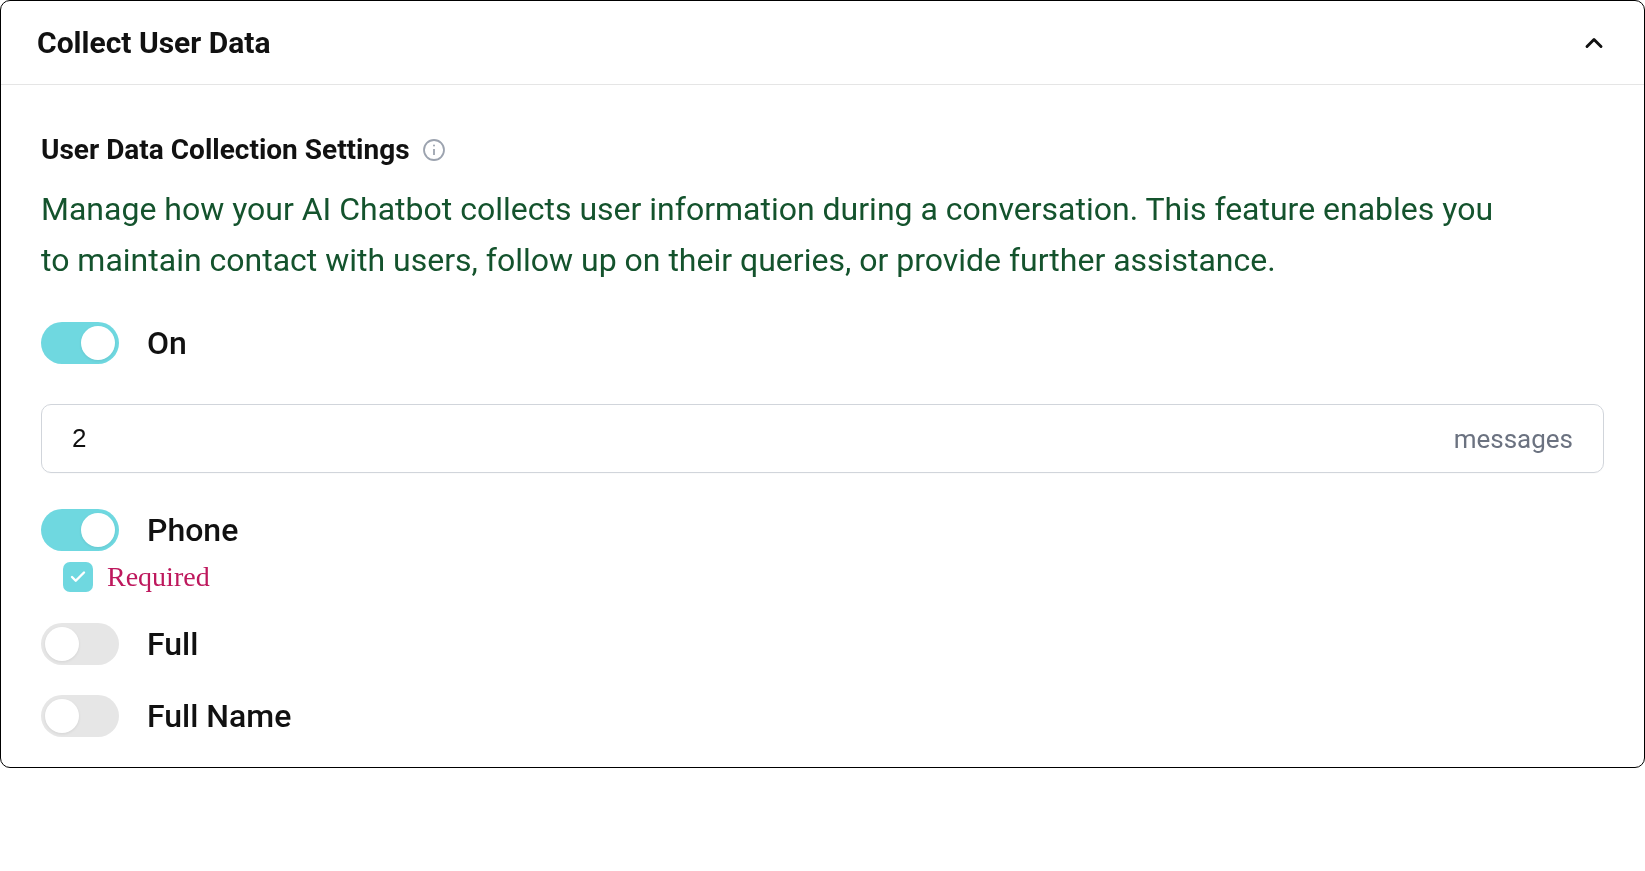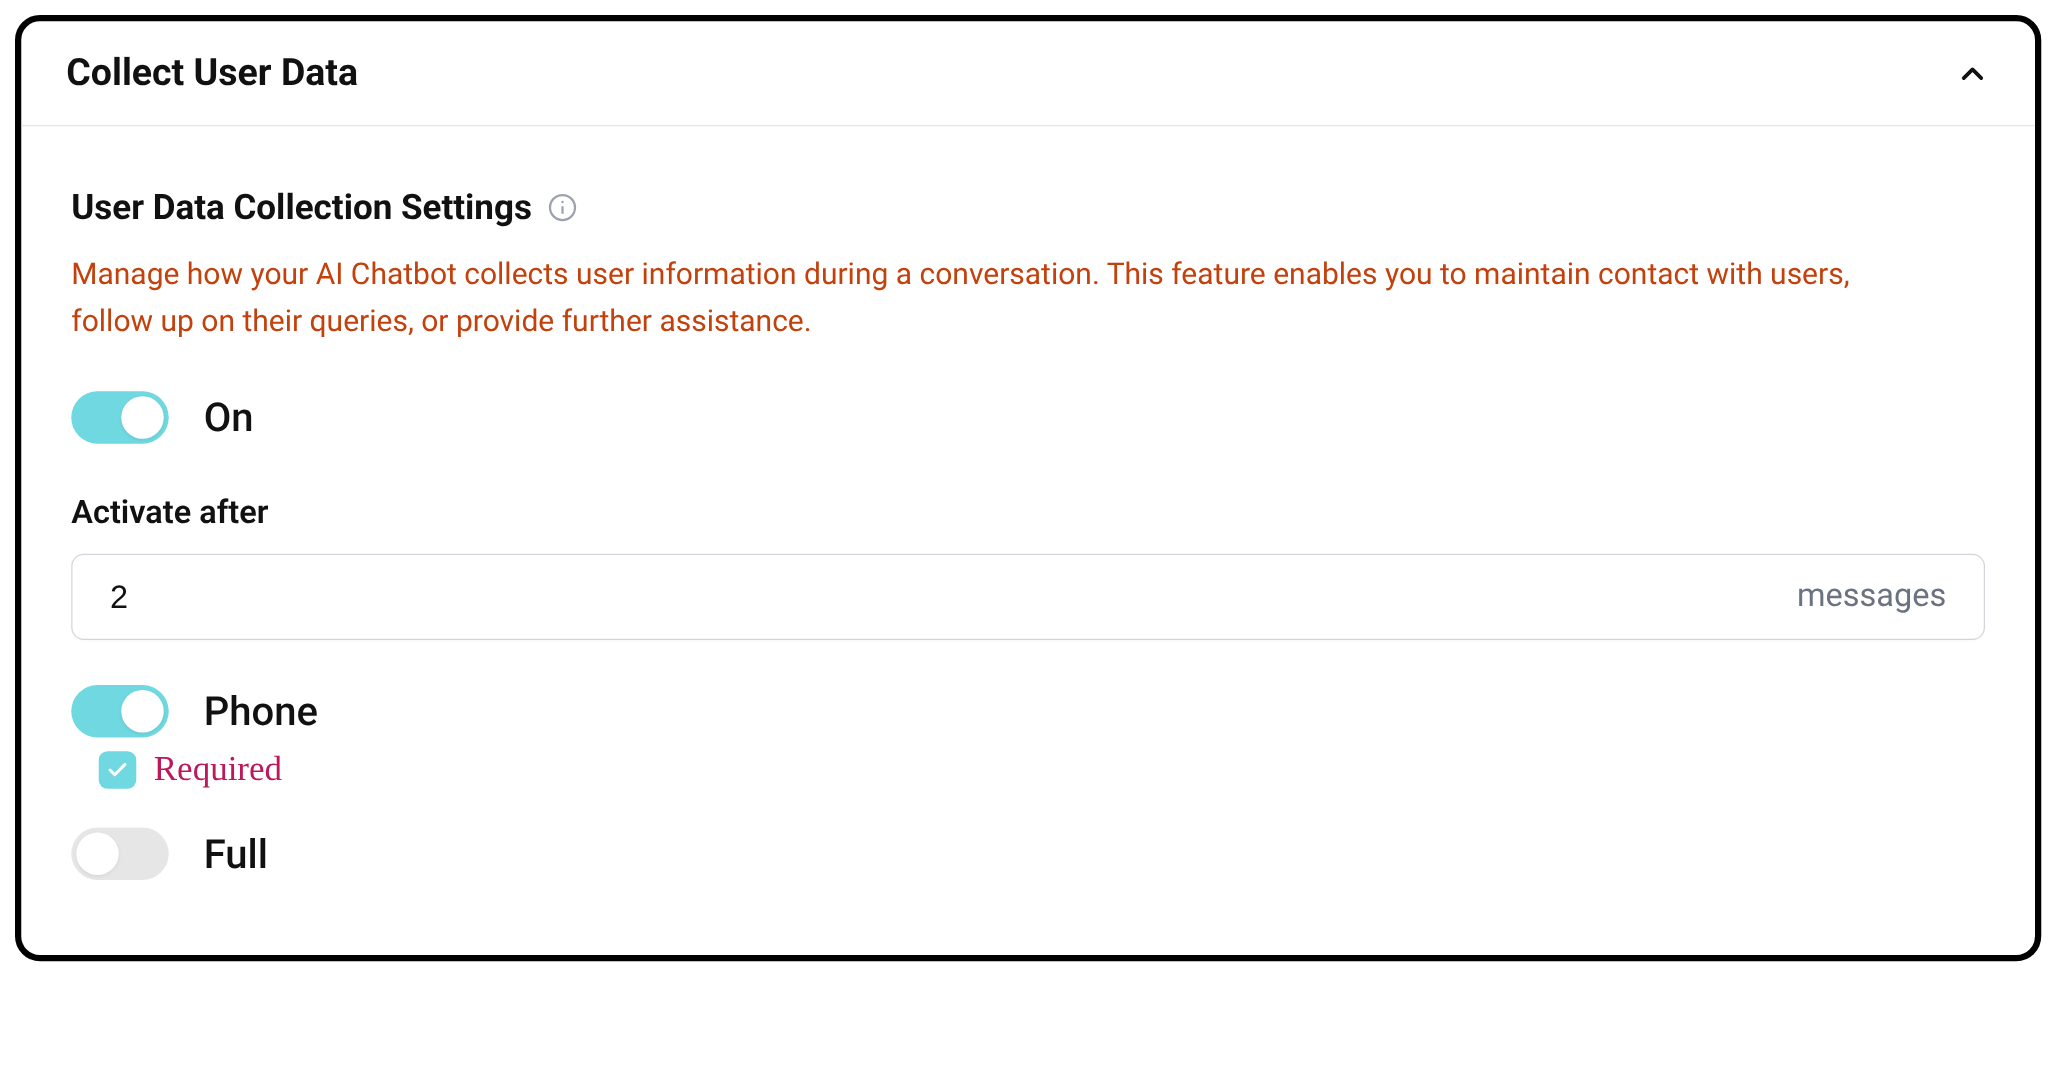--- a/index.html
+++ b/index.html
@@ -7,23 +7,23 @@
       padding: 0;
       box-sizing: border-box;
     }
     body {
       font-family: -apple-system, BlinkMacSystemFont, "Segoe UI", Roboto, Helvetica, Arial, sans-serif;
       background: #fff;
       color: #111;
       width: 1645px;
     }
     .panel {
-      border: 5px solid #000000;
-      border-radius: 20px;
-      margin: 12px;
+      border: 1px solid #000000;
+      border-radius: 10px;
+      margin: 0;
       overflow: hidden;
     }
     .panel-header {
       display: flex;
       align-items: center;
       justify-content: space-between;
       padding: 24px 36px;
       border-bottom: 1px solid #e5e5e5;
       cursor: pointer;
     }
@@ -47,23 +47,23 @@
     .section-heading {
       font-size: 28px;
       font-weight: 700;
       color: #111;
     }
     .info-icon {
       display: inline-flex;
       color: #9ca3af;
     }
     .section-desc {
-      font-size: 24px;
+      font-size: 32px;
       line-height: 1.6;
-      color: #c2410c;
+      color: #14532d;
       max-width: 1480px;
       margin-bottom: 36px;
     }
     .toggle-row {
       display: flex;
       align-items: center;
       gap: 28px;
       margin-bottom: 40px;
     }
     .toggle {
@@ -186,21 +186,20 @@
 
     <p class="section-desc">Manage how your AI Chatbot collects user information during a conversation. This feature enables you to maintain contact with users, follow up on their queries, or provide further assistance.</p>
 
     <div class="toggle-row">
       <div class="toggle on">
           <div class="knob"></div>
         </div>
       <div class="toggle-label">On</div>
     </div>
 
-    <div class="field-label">Activate after</div>
     <div class="input-wrap">
       <input type="text" value="2" style="">
       <span class="input-suffix">messages</span>
     </div>
 
     <div class="field-block">
       <div class="toggle-row">
         <div class="toggle on">
             <div class="knob"></div>
           </div>
@@ -218,15 +217,23 @@
 
     <div class="field-block">
       <div class="toggle-row" style="margin-bottom:0">
         <div class="toggle off">
             <div class="knob"></div>
           </div>
         <div class="toggle-label">Full</div>
       </div>
     </div>
 
+    <div class="field-block" style="margin-bottom:0">
+      <div class="toggle-row" style="margin-bottom:0">
+        <div class="toggle off">
+            <div class="knob"></div>
+          </div>
+        <div class="toggle-label">Full Name</div>
+      </div>
+    </div>
 
   </div>
 </div>
 
 </body></html>

